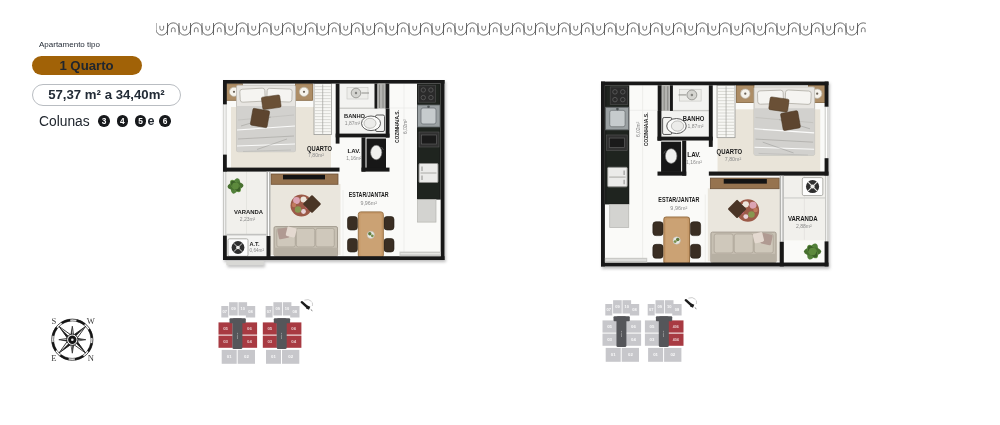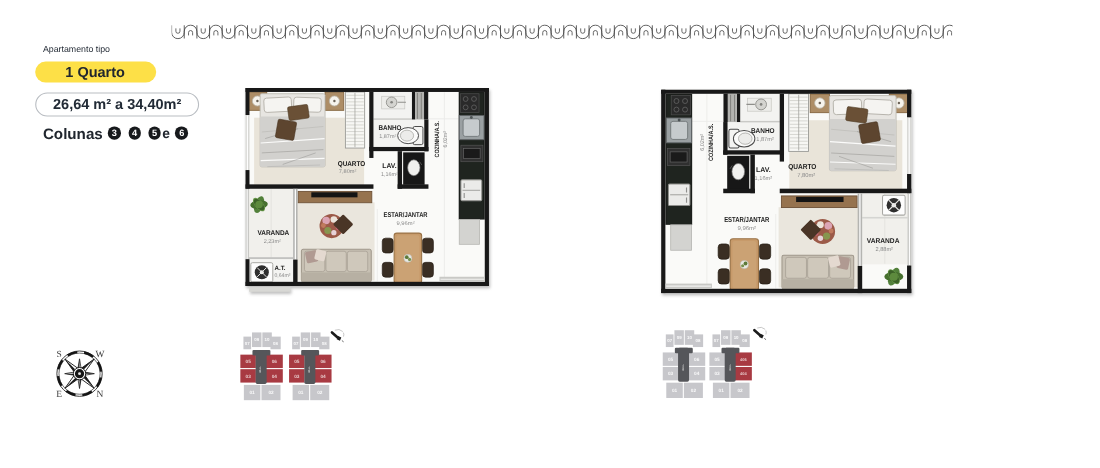--- a/index.html
+++ b/index.html
@@ -41,25 +41,25 @@
     <use href="#wv" x="575"></use>
     <use href="#wv" x="598"></use>
     <use href="#wv" x="621"></use>
     <use href="#wv" x="644"></use>
     <use href="#wv" x="667"></use>
     <use href="#wv" x="690"></use>
   </svg>
 
 <div class="abs" style="left:39px;top:40px;font-size:8px;font-weight:normal;color:#1d2530">Apartamento tipo</div>
 
-<div class="abs" style="left:31.5px;top:55.5px;width:110px;height:19.5px;background:#fde047;border-radius:10px;display:flex;align-items:center;justify-content:center;font-size:13.2px;font-weight:bold;color:#20262e">1 Quarto</div>
-
-<div class="abs" style="left:32px;top:83.5px;width:147px;height:20px;background:#fff;border:1px solid #b9bdc2;border-radius:11px;display:flex;align-items:center;justify-content:center;font-size:13.2px;font-weight:bold;color:#222b36;white-space:nowrap">26,64 m² a 34,40m²</div>
-
-<div class="abs" style="left:39px;top:113.5px;font-size:13.8px;font-weight:bold;color:#20262e">Colunas</div>
+<div class="abs" style="left:31.5px;top:55.5px;width:110px;height:19.5px;background:#a16207;border-radius:10px;display:flex;align-items:center;justify-content:center;font-size:13.2px;font-weight:bold;color:#20262e">1 Quarto</div>
+
+<div class="abs" style="left:32px;top:83.5px;width:147px;height:20px;background:#fff;border:1px solid #b9bdc2;border-radius:11px;display:flex;align-items:center;justify-content:center;font-size:13.2px;font-weight:bold;color:#222b36;white-space:nowrap">57,37 m² a 34,40m²</div>
+
+<div class="abs" style="left:39px;top:113.5px;font-size:13.8px;font-weight:normal;color:#20262e">Colunas</div>
 <div class="abs" style="left:98.2px;top:115.4px;width:11.6px;height:11.6px;background:#17191c;border-radius:50%;display:flex;align-items:center;justify-content:center;font-size:8.4px;font-weight:bold;color:#fff">3</div>
 <div class="abs" style="left:116.5px;top:115.4px;width:11.6px;height:11.6px;background:#17191c;border-radius:50%;display:flex;align-items:center;justify-content:center;font-size:8.4px;font-weight:bold;color:#fff">4</div>
 <div class="abs" style="left:134.79999999999998px;top:115.4px;width:11.6px;height:11.6px;background:#17191c;border-radius:50%;display:flex;align-items:center;justify-content:center;font-size:8.4px;font-weight:bold;color:#fff">5</div>
 <div class="abs" style="left:147.5px;top:114px;font-size:12.6px;font-weight:bold;color:#20262e">e</div>
 <div class="abs" style="left:159.4px;top:115.4px;width:11.6px;height:11.6px;background:#17191c;border-radius:50%;display:flex;align-items:center;justify-content:center;font-size:8.4px;font-weight:bold;color:#fff">6</div>
 
 <svg class="abs" style="left:223px;top:80px;filter:drop-shadow(1.5px 2px 1.5px rgba(80,80,80,0.38))" width="222" height="187" viewBox="0 0 222 187">
     <rect x="0.0" y="0.0" width="221.5" height="180.0" fill="#fafaf8"></rect>
     <line x1="181.0" y1="4.0" x2="181.0" y2="176.0" stroke="#ebebe8" stroke-width="0.8"></line>
     <line x1="167.0" y1="28.0" x2="194.0" y2="28.0" stroke="#ebebe8" stroke-width="0.8"></line>

